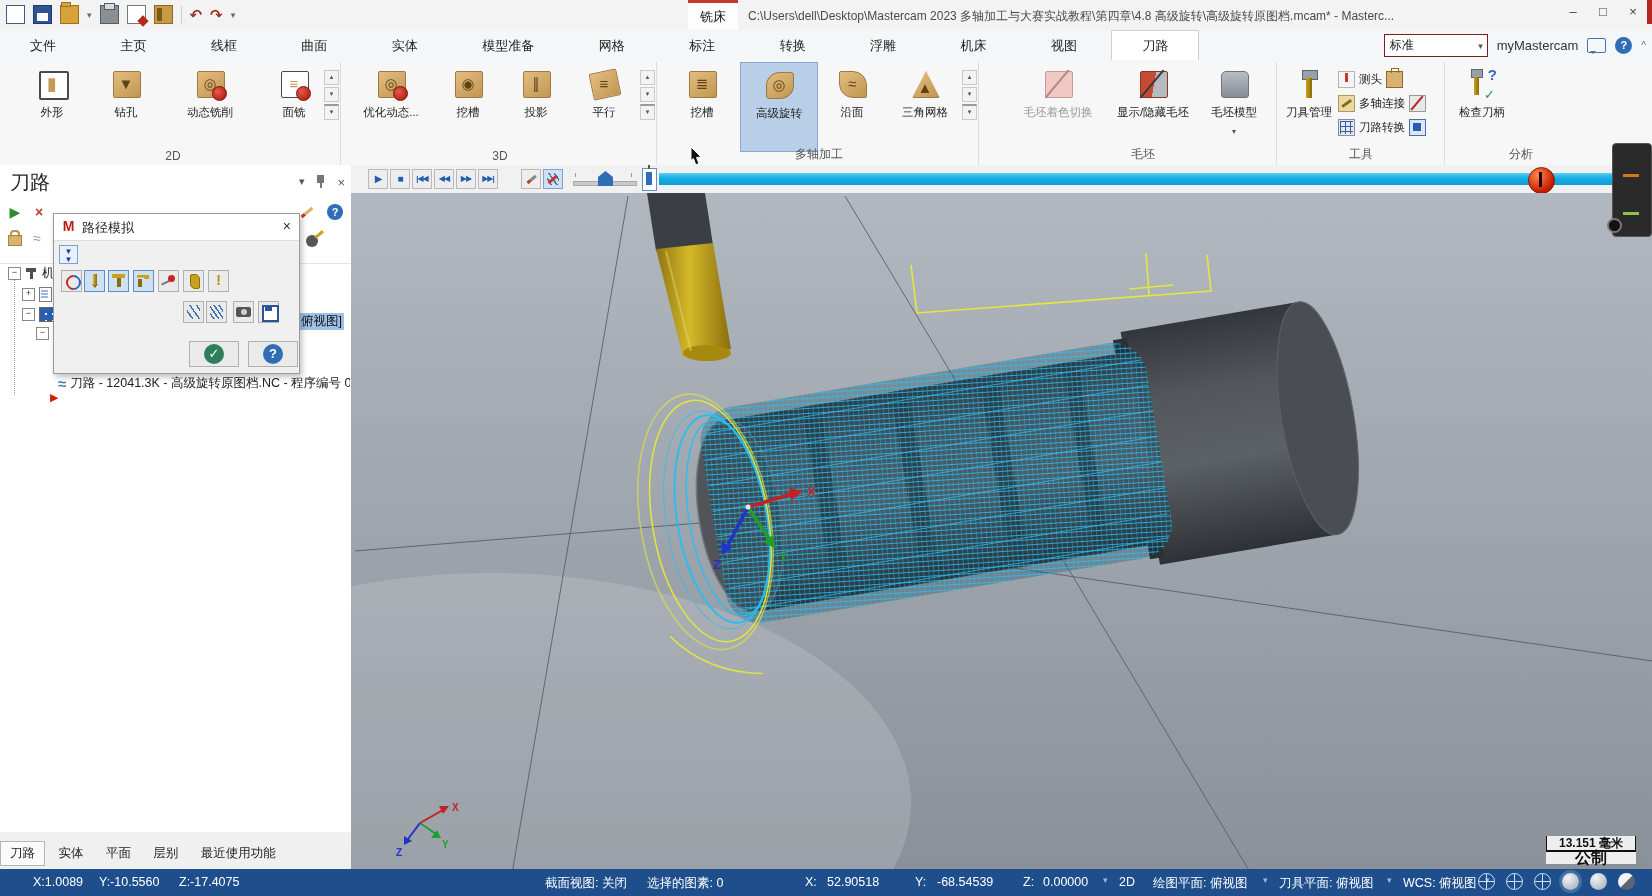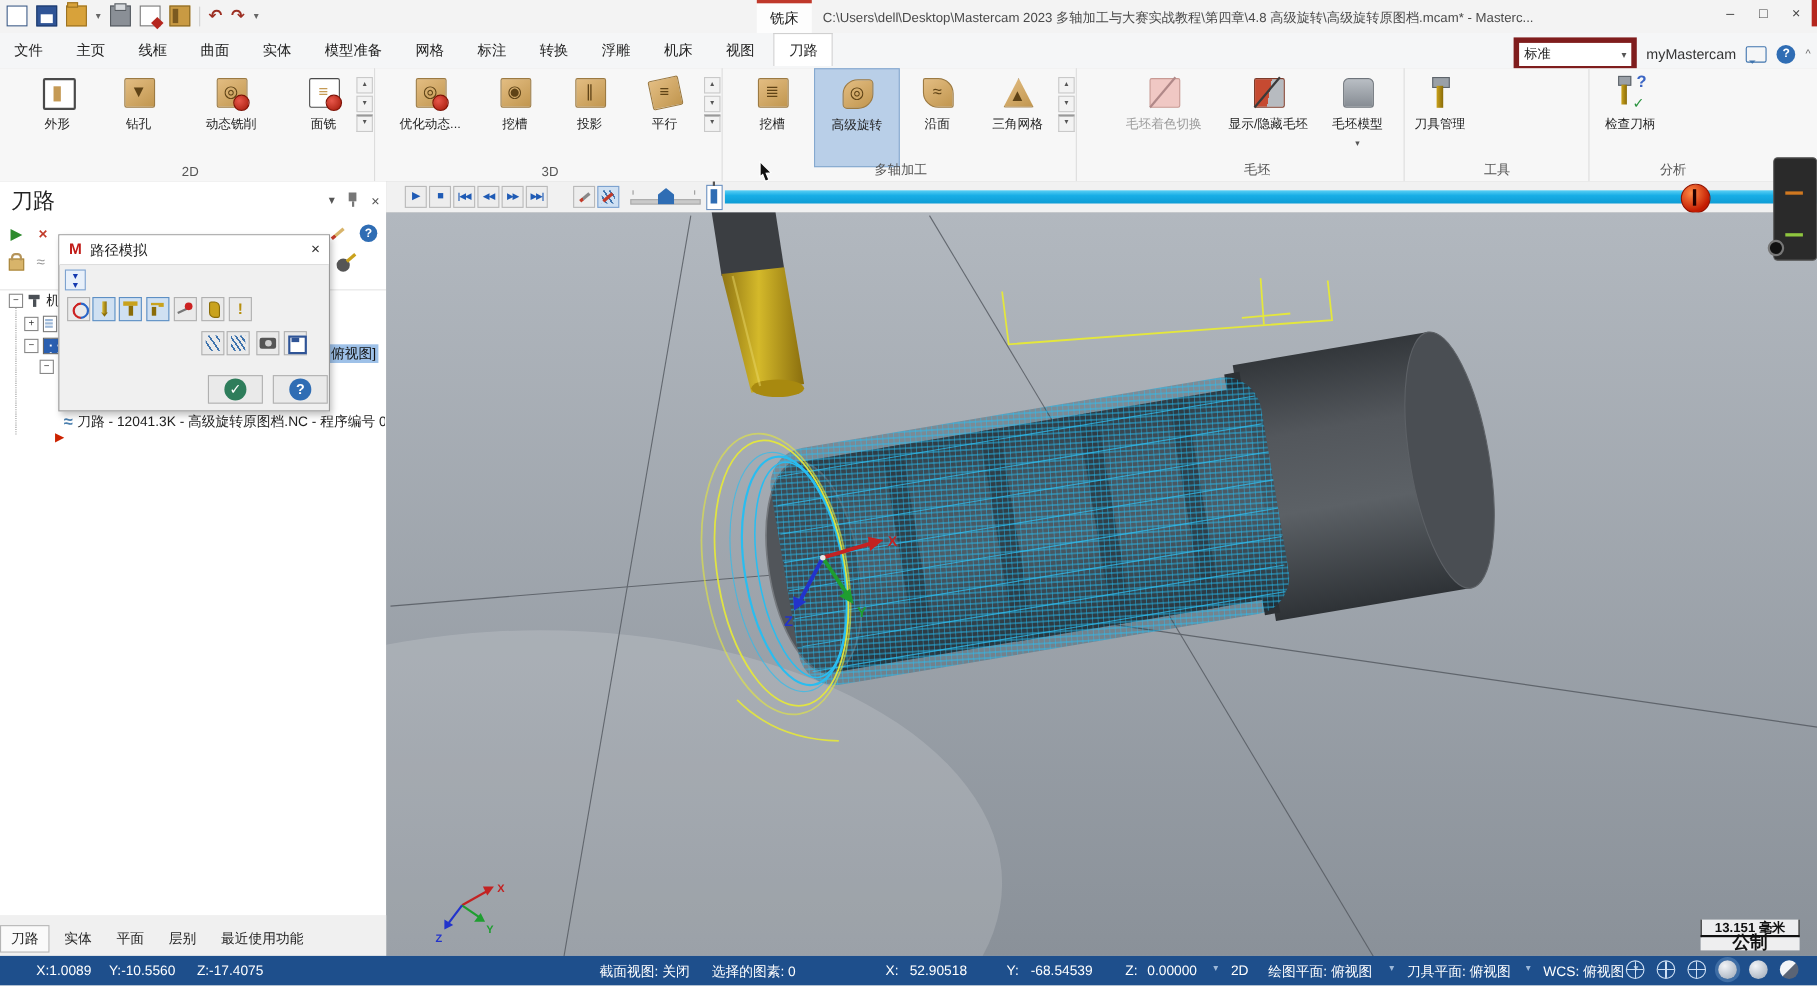--- a/index.html
+++ b/index.html
@@ -27,24 +27,24 @@
   .qcaret{color:#666;font-size:9px;}
   .ctx-tab{position:absolute;left:688px;top:0;width:50px;height:30px;background:#fdfdfd;
            border-top:3px solid #c0392b;text-align:center;font-size:13px;color:#222;line-height:27px;}
   .title-text{position:absolute;left:748px;top:8px;width:720px;font-size:12px;color:#4a4a4a;
               white-space:nowrap;overflow:hidden;}
   .winbtns{position:absolute;right:4px;top:0;display:flex;}
   .winbtn{width:30px;height:26px;text-align:center;line-height:24px;font-size:13px;color:#444;}
   .corner-accent{position:absolute;right:0;top:0;width:5px;height:24px;background:#b5261e;}
   
   .tabrow{position:absolute;left:0;top:30px;width:1652px;height:32px;background:#f5f6f7;border-bottom:1px solid #d9d9d9;}
-  .rtab{display:inline-block;padding:0 13px;line-height:30px;font-size:13px;color:#222;}
+  .rtab{display:inline-block;padding:0 30px;line-height:30px;font-size:13px;color:#222;}
   .rtab.active{background:#fff;border:1px solid #d0d0d0;border-bottom:none;line-height:29px;}
   .tabrow-right{position:absolute;right:6px;top:4px;display:flex;align-items:center;gap:9px;}
-  .preset-select{width:92px;height:21px;background:#fff;border:5px solid #7f1d1d;font-size:12px;color:#222;
+  .preset-select{width:92px;height:21px;background:#fff;border:1px solid #7f1d1d;font-size:12px;color:#222;
                  padding:0 5px;line-height:20px;position:relative;}
   .preset-select::after{content:"▾";position:absolute;right:4px;top:1px;font-size:9px;color:#555;}
   .account{font-size:13px;color:#333;}
   .bubble-icon{width:17px;height:13px;border:1.5px solid #3f74ae;border-radius:2px;position:relative;}
   .bubble-icon::after{content:"";position:absolute;left:2px;bottom:-5px;border:3px solid transparent;border-top-color:#3f74ae;}
   .help-circ{width:17px;height:17px;border-radius:50%;background:#2f6db4;color:#fff;font-size:11px;
              text-align:center;line-height:17px;font-weight:bold;}
   .collapse-caret{font-size:10px;color:#666;}
   
   .ribbon{position:absolute;left:0;top:62px;width:1652px;height:103px;background:#f7f7f7;border-bottom:1px solid #cfcfcf;}
@@ -415,20 +415,37 @@
   </div>
 
   <div class="rgroup" style="left:1278px;width:166px;">
     <div class="gbtns" style="padding-left:2px;">
       <div class="rbtn" style="width:58px;">
         <span class="ricon i-toolmgr">
             <span class="tan"></span>
           </span>
         <span class="rlabel">刀具管理</span>
       </div>
+      <div style="padding-top:4px;">
+        <div class="trow">
+          <span class="sicon si-probe"></span>
+          <span class="slabel">测头</span>
+          <span class="sicon si-toolbox"></span>
+        </div>
+        <div class="trow">
+          <span class="sicon si-pencil"></span>
+          <span class="slabel">多轴连接</span>
+          <span class="sicon si-redslash"></span>
+        </div>
+        <div class="trow">
+          <span class="sicon si-grid"></span>
+          <span class="slabel">刀路转换</span>
+          <span class="sicon si-blue"></span>
+        </div>
+      </div>
     </div>
     <div class="glabel">工具</div>
   </div>
 
   <div class="rgroup" style="left:1446px;width:150px;border-right:none;">
     <div class="gbtns" style="padding-left:6px;gap:2px;">
       <div class="rbtn" style="width:60px;">
         <span class="ricon i-checkholder">
             <span class="tan"></span>
             <span class="mark">?</span>

